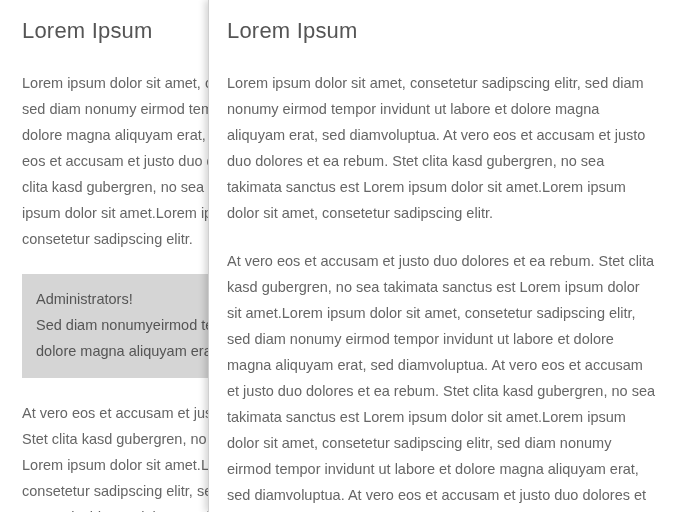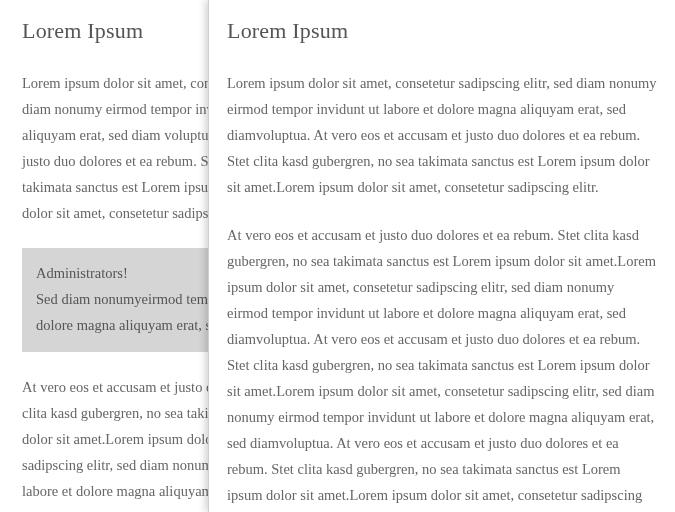--- a/index.html
+++ b/index.html
@@ -11,21 +11,20 @@
     background: #ffffff;
     font-family: "Liberation Sans", sans-serif;
   }
 
   #stage {
     position: relative;
     width: 675px;
     height: 512px;
     overflow: hidden;
     background: #ffffff;
-    font-family: Liberation Serif, serif;
   }
 
   
   .doc-back {
     position: absolute;
     left: 0;
     top: 0;
     width: 420px;
     height: 512px;
     overflow: hidden;

